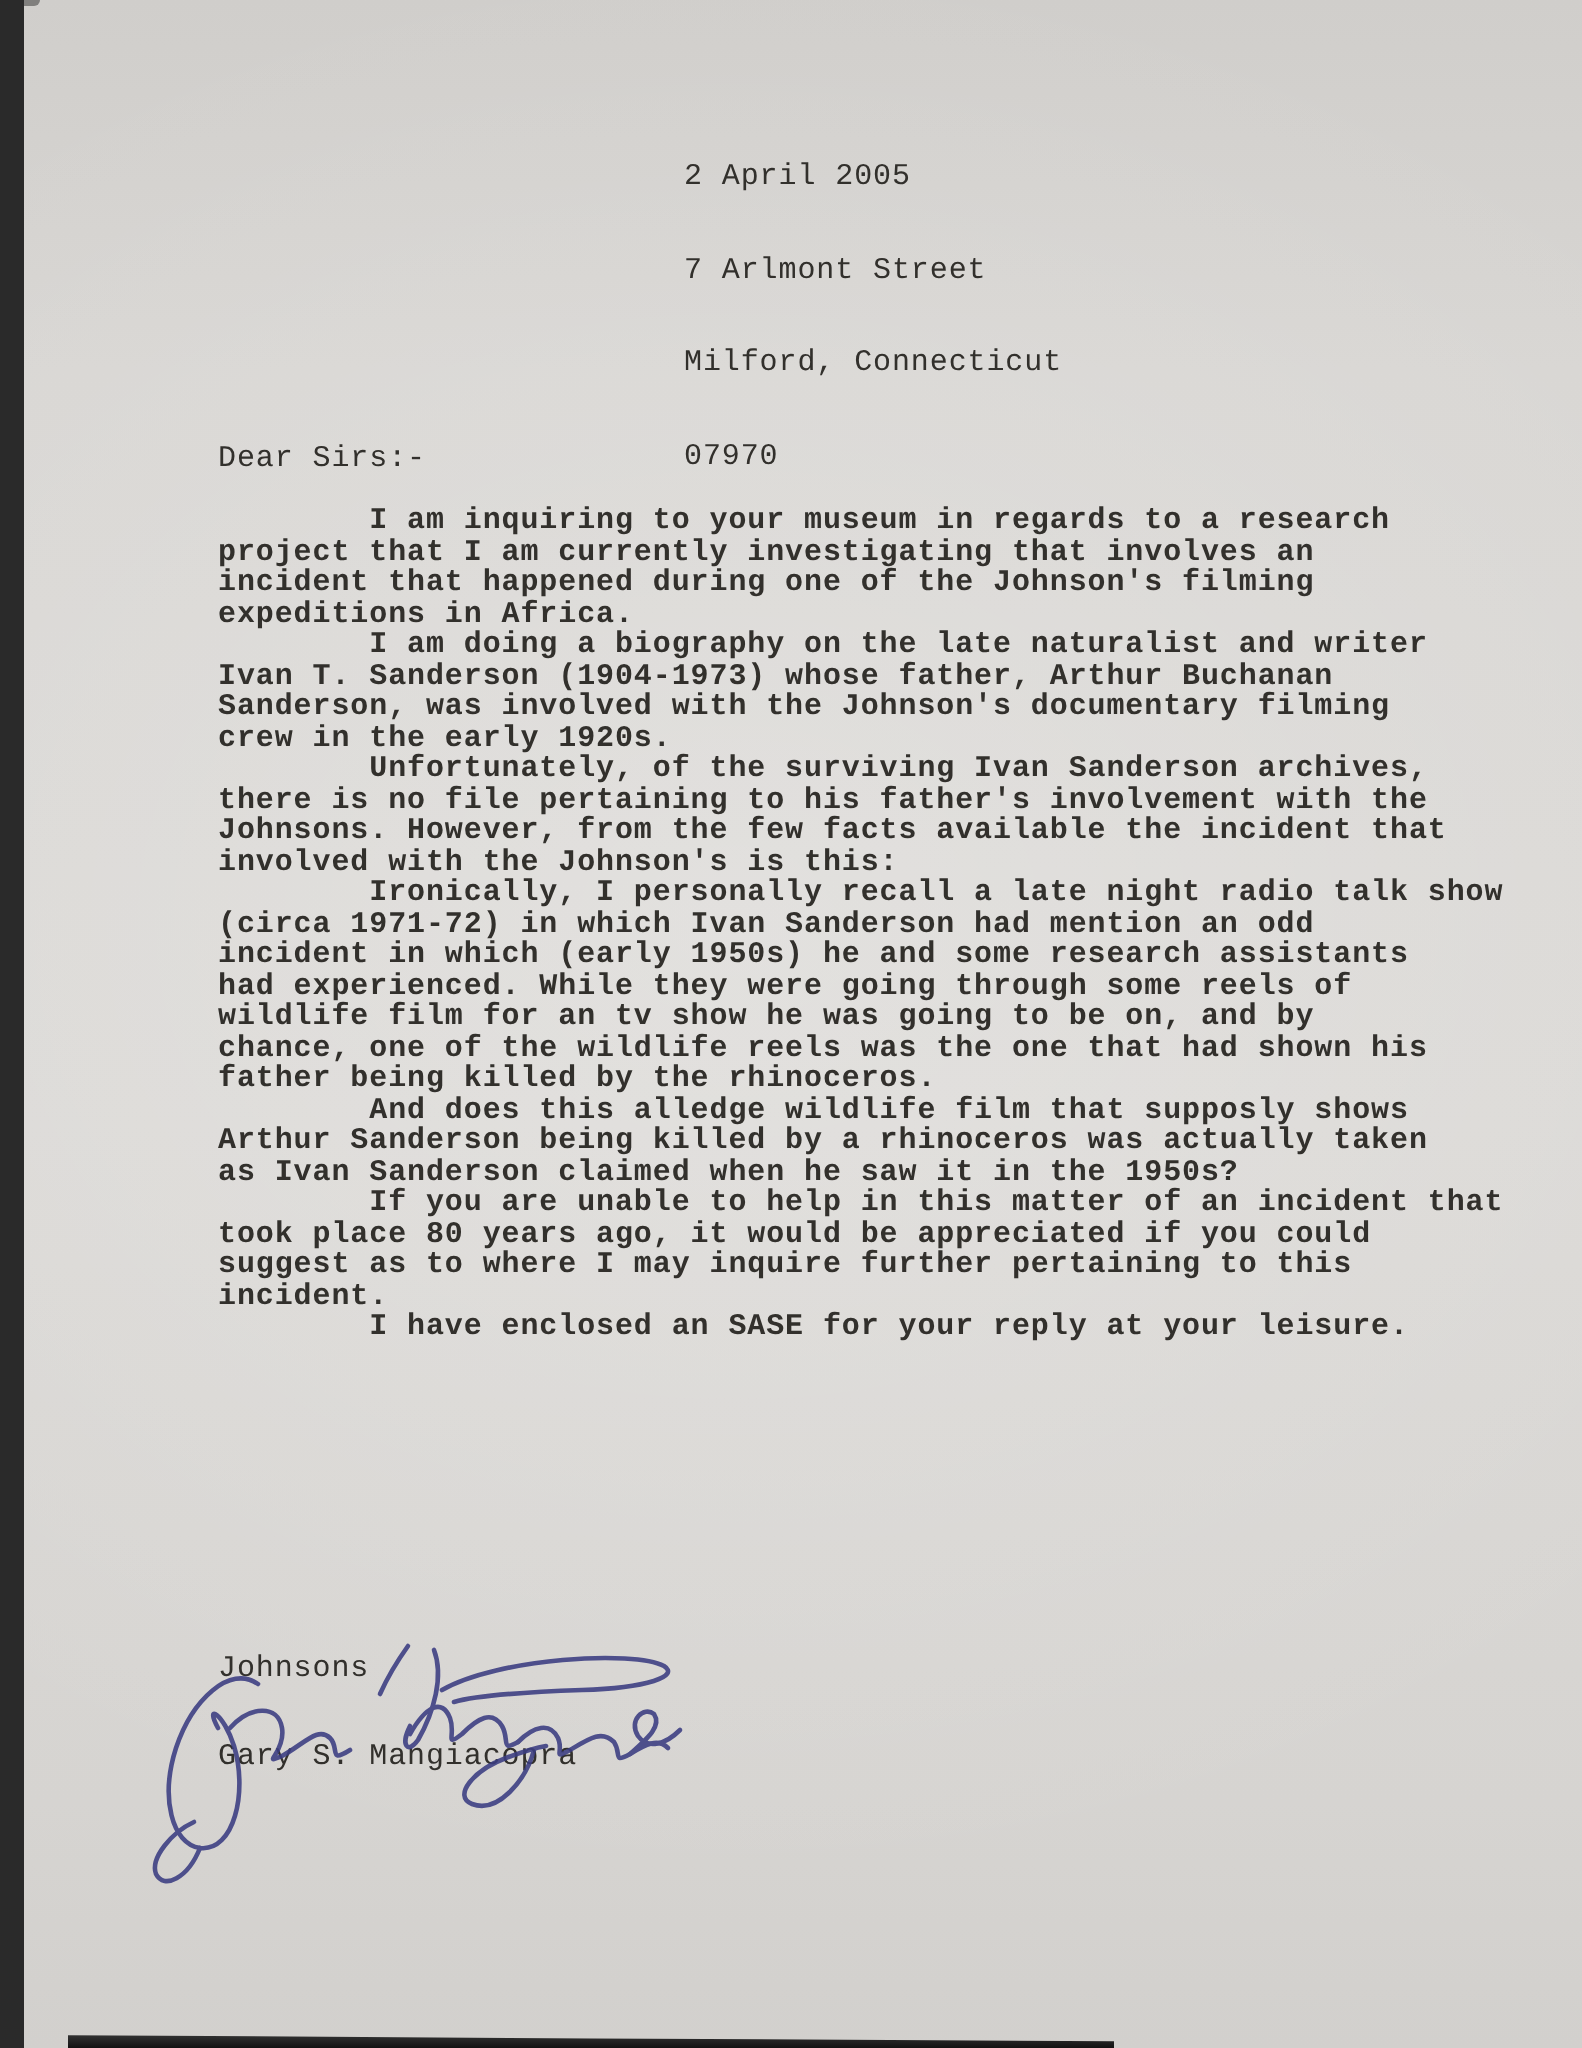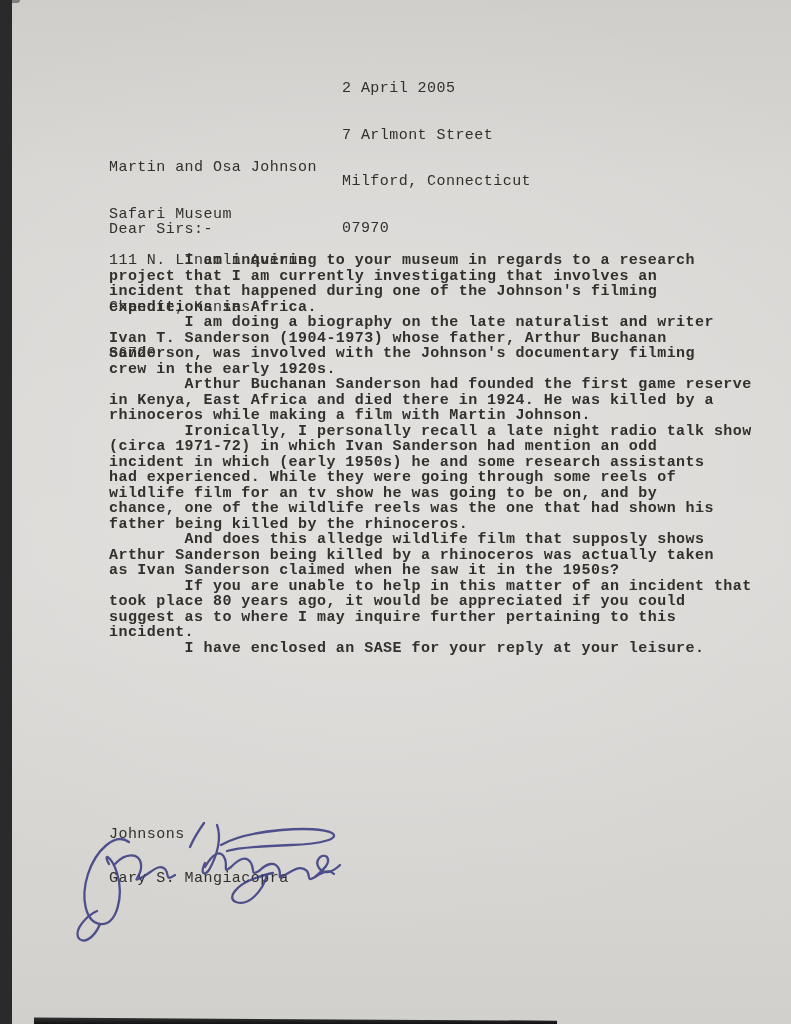--- a/index.html
+++ b/index.html
@@ -45,42 +45,36 @@
 
 <div class="paper">
 
   <div class="sender-block typed">
     <div>2 April 2005</div>
     <div>7 Arlmont Street</div>
     <div>Milford, Connecticut</div>
     <div>07970</div>
   </div>
 
-  <div class="recipient-block typed">
-    <div>Martin and Osa Johnson</div>
-    <div>Safari Museum</div>
-    <div>111 N. Lincoln Avenue</div>
-    <div>Chanute, Kansas</div>
-    <div>66720</div>
-  </div>
 
   <div class="salutation typed">Dear Sirs:-</div>
 
   <div class="letter-body">
       <div class="para">        I am inquiring to your museum in regards to a research
 project that I am currently investigating that involves an
 incident that happened during one of the Johnson's filming
 expeditions in Africa.</div>
       <div class="para">        I am doing a biography on the late naturalist and writer
 Ivan T. Sanderson (1904-1973) whose father, Arthur Buchanan
 Sanderson, was involved with the Johnson's documentary filming
 crew in the early 1920s.</div>
-      <div class="para">        Arthur Buchanan Sanderson had founded the first game reserve
-in Kenya, East Africa and died there in 1924. He was killed by a
-rhinoceros while making a film with Martin Johnson.</div>
+      <div class="para">        Unfortunately, of the surviving Ivan Sanderson archives,
+there is no file pertaining to his father's involvement with the
+Johnsons. However, from the few facts available the incident that
+involved with the Johnson's is this:</div>
       <div class="para">        Ironically, I personally recall a late night radio talk show
 (circa 1971-72) in which Ivan Sanderson had mention an odd
 incident in which (early 1950s) he and some research assistants
 had experienced. While they were going through some reels of
 wildlife film for an tv show he was going to be on, and by
 chance, one of the wildlife reels was the one that had shown his
 father being killed by the rhinoceros.</div>
       <div class="para">        And does this alledge wildlife film that supposly shows
 Arthur Sanderson being killed by a rhinoceros was actually taken
 as Ivan Sanderson claimed when he saw it in the 1950s?</div>

